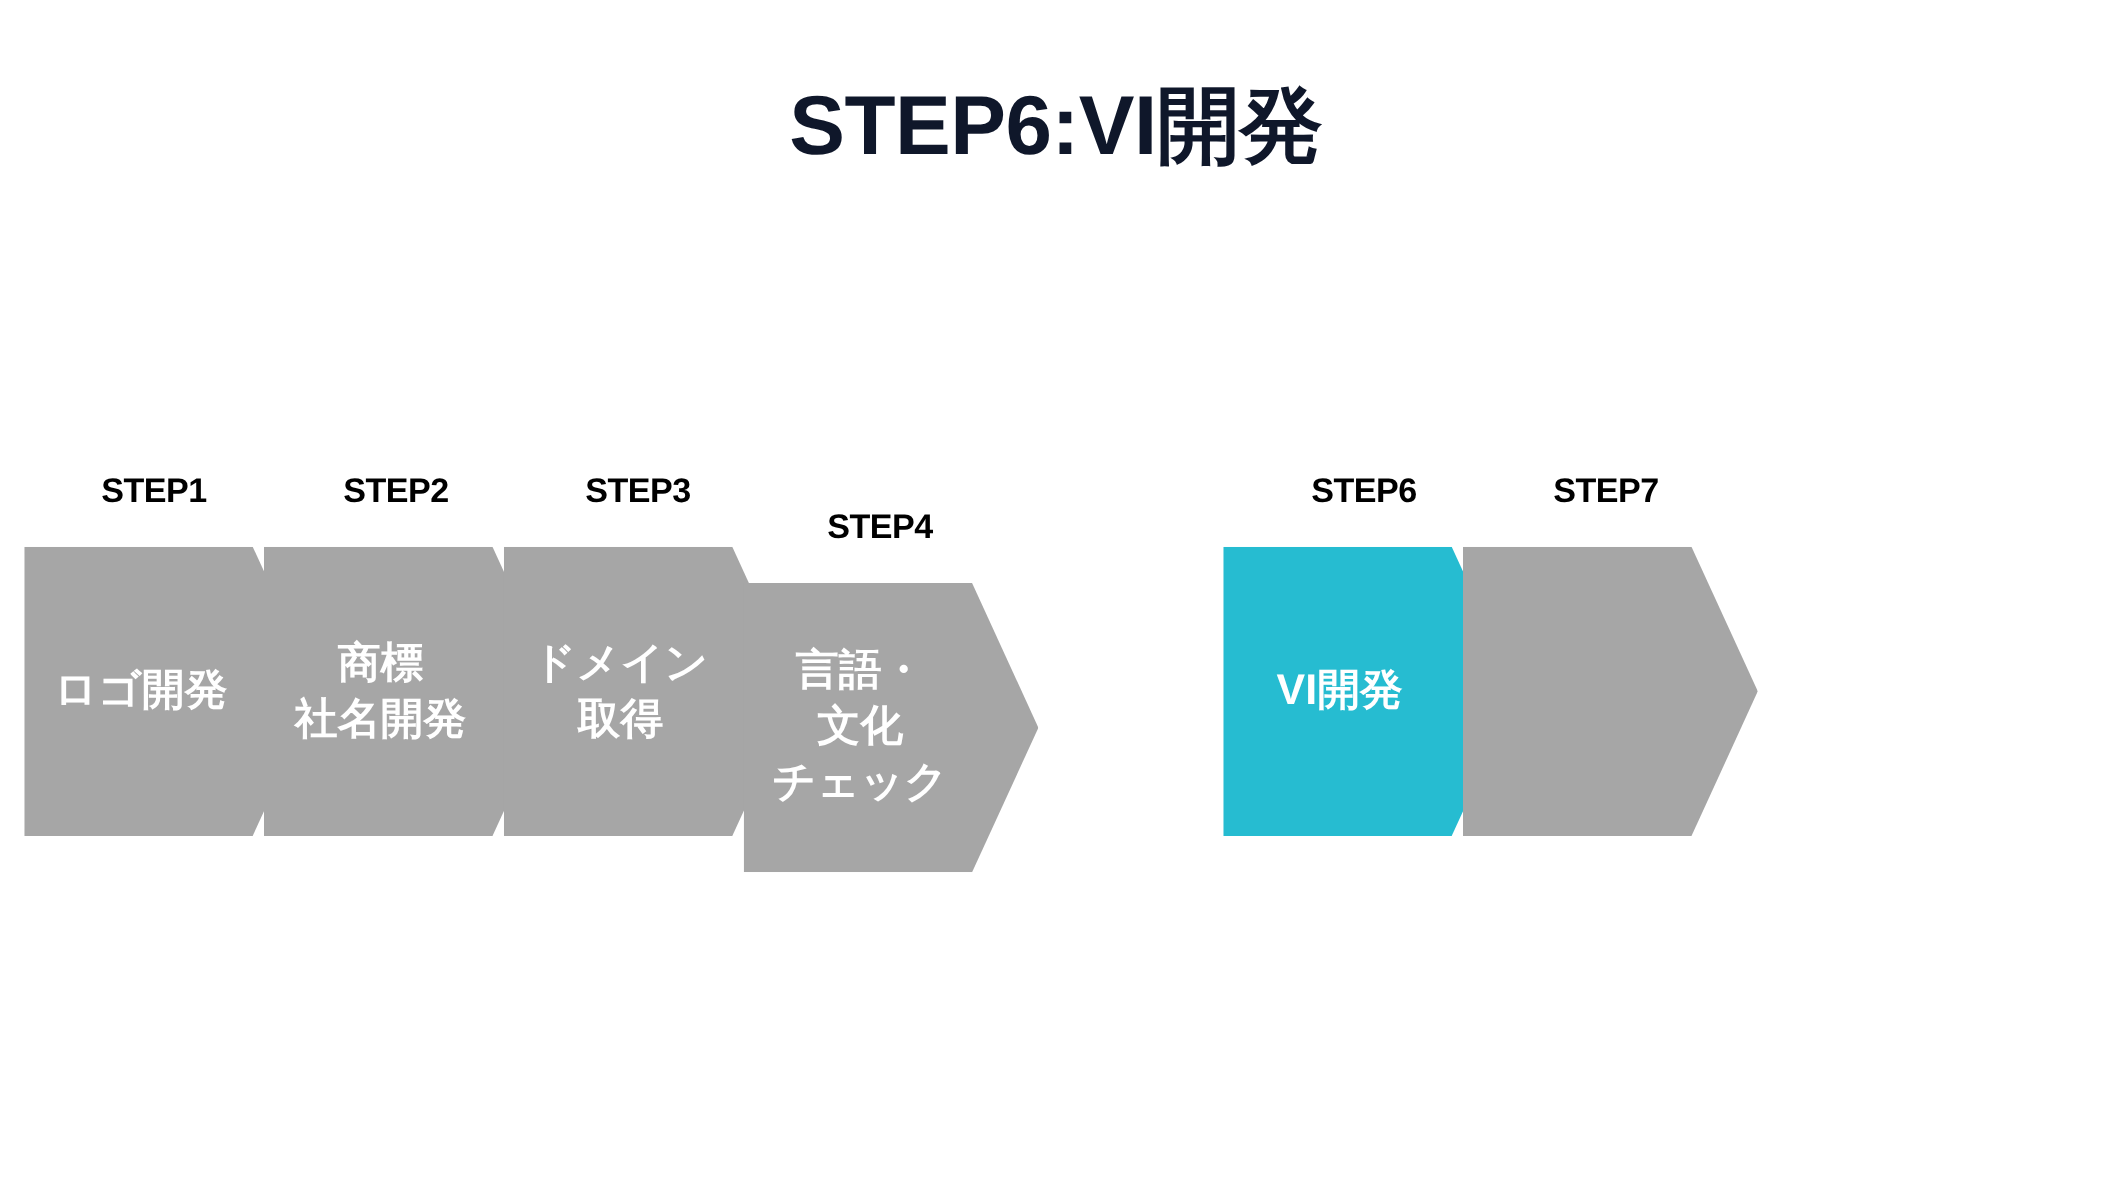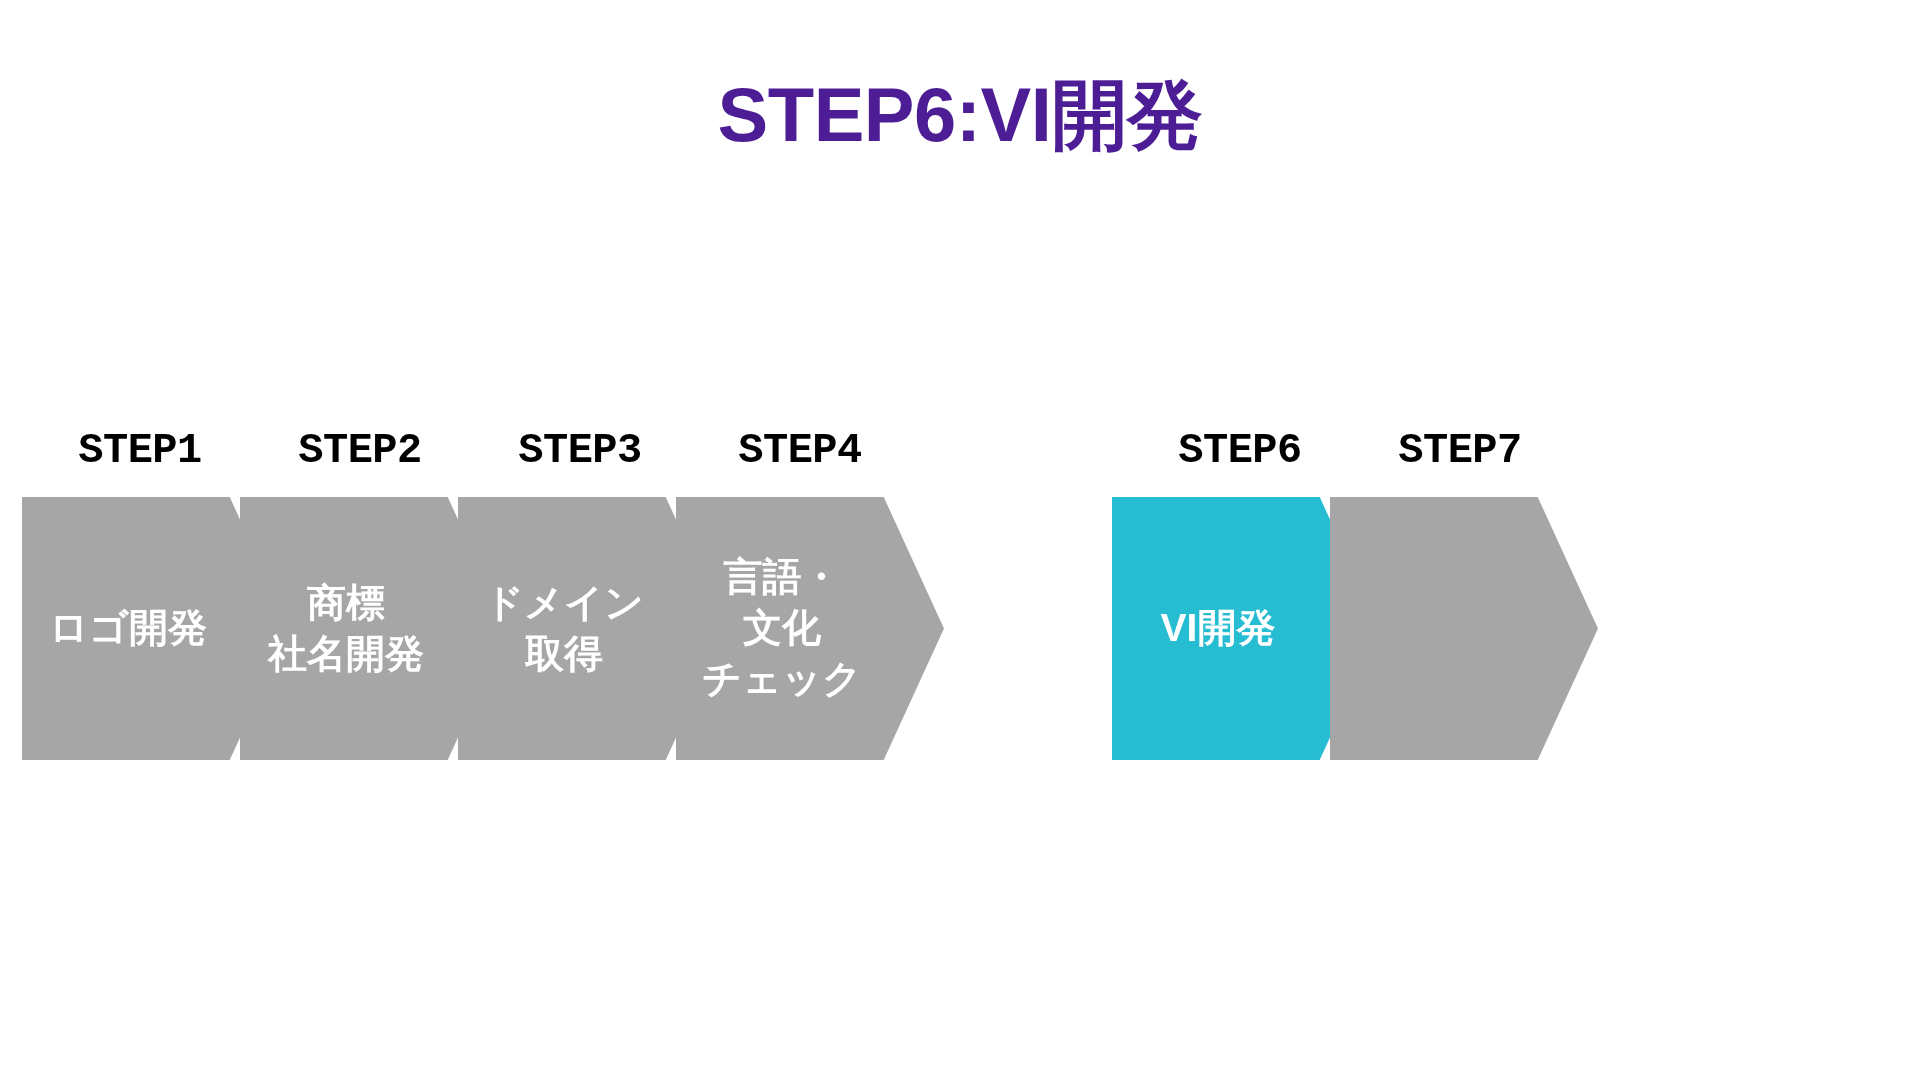--- a/index.html
+++ b/index.html
@@ -27,21 +27,21 @@
   
   #title {
     position: absolute;
     left: 0;
     top: 72px;
     width: 1920px;
     text-align: center;
     font-size: 76px;
     font-weight: bold;
     letter-spacing: -0.5px;
-    color: #4c1d95;
+    color: #0f172a;
     line-height: 1.12;
     white-space: nowrap;
   }
 
   
   #flow {
     position: absolute;
     left: 0;
     top: 430px;
     width: 1920px;
@@ -54,26 +54,25 @@
     width: 280px;
     height: 340px;
   }
 
   .step-label {
     position: absolute;
     left: 0;
     top: 0;
     width: 248px;
     text-align: center;
-    font-size: 42px;
+    font-size: 31px;
     font-weight: bold;
     color: #000000;
     line-height: 1;
     letter-spacing: -0.5px;
-    font-family: Liberation Mono, monospace;
   }
 
   .chevron {
     position: absolute;
     left: 0;
     top: 67px;
     width: 268px;
     height: 263px;
   }
 
@@ -109,21 +108,21 @@
     letter-spacing: 0px;
     white-space: pre-line;
     padding: 0 6px;
     box-sizing: border-box;
   }
 
   
   .step[data-idx="0"] { left: 22px;   }
   .step[data-idx="1"] { left: 240px;  }
   .step[data-idx="2"] { left: 458px;  }
-  .step[data-idx="3"] { left: 676px;  }
+  .step[data-idx="3"] { left: 676px; margin-top: 33px;  }
   .step[data-idx="4"] { left: 894px;  }
   .step[data-idx="5"] { left: 1112px; }
   .step[data-idx="6"] { left: 1330px; padding-left: 41px; }
 
   
   .step[data-idx="0"] .step-label { left: -6px;  }
   .step[data-idx="1"] .step-label { left: -4px;  }
   .step[data-idx="2"] .step-label { left: -2px;  }
   .step[data-idx="3"] .step-label { left: 0px;   }
   .step[data-idx="4"] .step-label { left: 2px;   }

